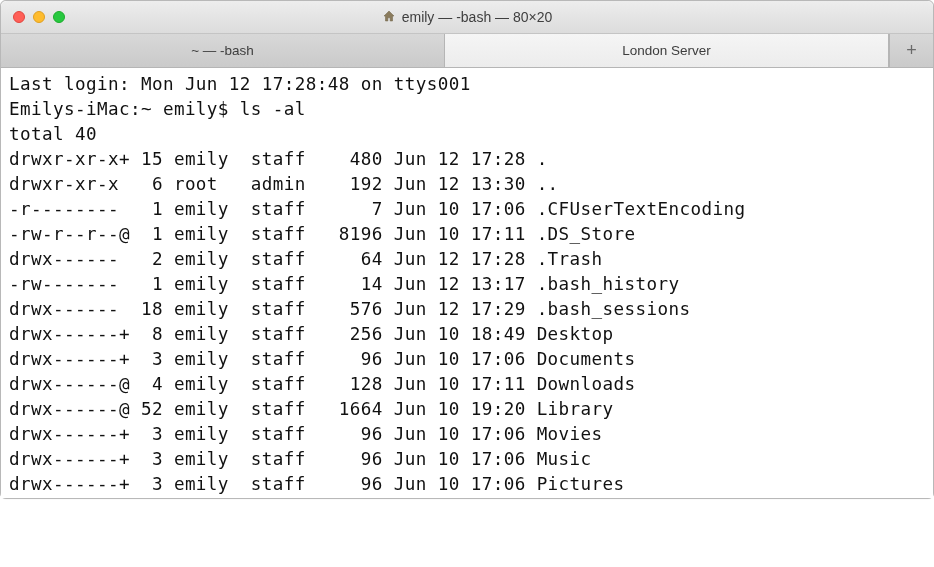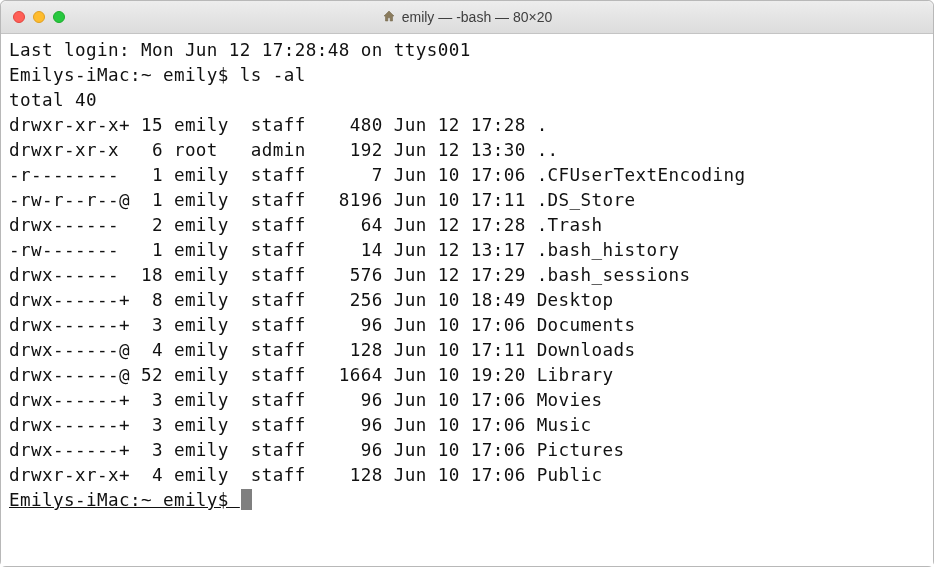--- a/index.html
+++ b/index.html
@@ -1,18 +1,18 @@
 <!DOCTYPE html>
 <html><head>
 <meta charset="utf-8">
 <style>
   * { box-sizing: border-box; margin: 0; padding: 0; }
   html, body { width: 934px; height: 567px; overflow: hidden; font-family: -apple-system, "Helvetica Neue", Arial, sans-serif; }
   .window {
-    width: 934px; height: 567px;
+    width: 934px; height: 499px;
     background: #fff;
     border: 1px solid #b8b8b8;
     border-radius: 6px;
     display: flex; flex-direction: column;
     box-shadow: 0 0 1px rgba(0,0,0,0.2);
   }
   .titlebar {
     height: 33px;
     background: linear-gradient(#ededed, #dcdcdc);
     border-bottom: 1px solid #c4c4c4;
@@ -91,20 +91,31 @@
     <div class="title-center">
       <span class="home-icon">
         <svg width="14" height="14" viewBox="0 0 14 14">
             <path d="M7 2 L12 7 L10.5 7 L10.5 12 L8.2 12 L8.2 8.8 L5.8 8.8 L5.8 12 L3.5 12 L3.5 7 L2 7 Z" fill="#8a7b5d" stroke="#6d6045" stroke-width="0.5"></path>
           </svg>
       </span>
       <span>emily — -bash — 80×20</span>
     </div>
   </div>
 
+  <div class="tabbar">
+    <div class="tab">
+      <span>~ — -bash</span>
+    </div>
+    <div class="tab active">
+      <span>London Server</span>
+    </div>
+    <div class="new-tab">
+      <span>+</span>
+    </div>
+  </div>
 
   <div class="term" id="term">Last login: Mon Jun 12 17:28:48 on ttys001
 Emilys-iMac:~ emily$ ls -al
 total 40
 drwxr-xr-x+ 15 emily  staff    480 Jun 12 17:28 .
 drwxr-xr-x   6 root   admin    192 Jun 12 13:30 ..
 -r--------   1 emily  staff      7 Jun 10 17:06 .CFUserTextEncoding
 -rw-r--r--@  1 emily  staff   8196 Jun 10 17:11 .DS_Store
 drwx------   2 emily  staff     64 Jun 12 17:28 .Trash
 -rw-------   1 emily  staff     14 Jun 12 13:17 .bash_history

